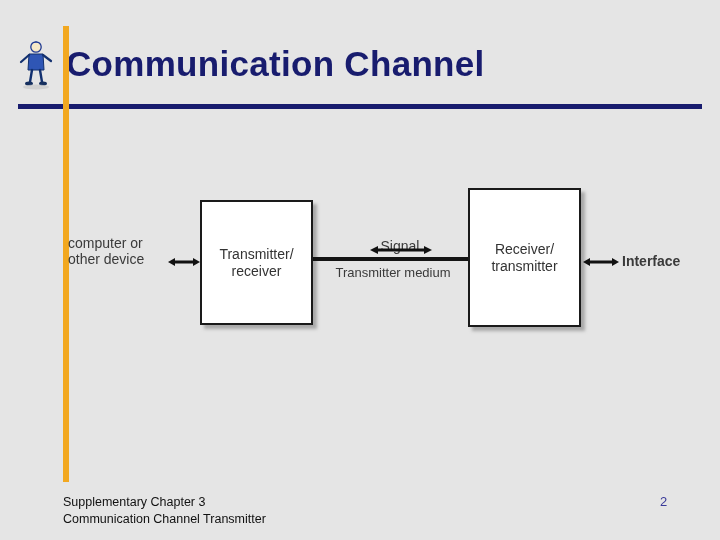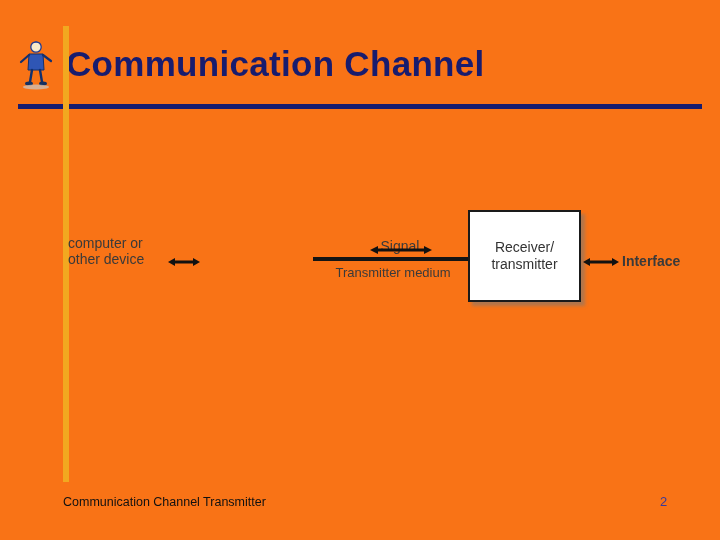--- a/index.html
+++ b/index.html
@@ -14,21 +14,21 @@
     overflow: hidden;
     position: relative;
   }
 
   
   #slide {
     position: absolute;
     left: 0; top: 0;
     width: 720px;
     height: 540px;
-    background: #f97316;
+    background: #e5e5e5;
   }
 
   
   .title-bar-rule {
     position: absolute;
     left: 18px;
     top: 104px;
     width: 684px;
     height: 5px;
     background: #181c6e;
@@ -94,23 +94,23 @@
     line-height: 17px;
   }
   #box-transmitter {
     left: 140px;
     top: 15px;
     width: 113px;
     height: 125px;
   }
   #box-receiver {
     left: 408px;
-    top: 25px;
+    top: 3px;
     width: 113px;
-    height: 92px;
+    height: 139px;
   }
   .medium-line {
     position: absolute;
     left: 253px;
     top: 72px;
     width: 155px;
     height: 4px;
     background: #141414;
   }
   .label-text {
@@ -225,20 +225,26 @@
       <div>computer or</div>
       <div>other device</div>
     </div>
 
     <span class="dbl-arrow" id="arrow-left">
       <svg width="32" height="12" viewBox="0 0 32 12" xmlns="http://www.w3.org/2000/svg">
         <path d="M0 6 L7 2 L7 4.4 L25 4.4 L25 2 L32 6 L25 10 L25 7.6 L7 7.6 L7 10 Z" fill="#111111"></path>
       </svg>
     </span>
 
+    <div class="box" id="box-transmitter">
+      <div>
+        <div>Transmitter/</div>
+        <div>receiver</div>
+      </div>
+    </div>
 
     <div class="medium-line"></div>
 
     <div class="label-text" id="label-signal">Signal</div>
     <span class="dbl-arrow" id="arrow-signal">
       <svg width="62" height="12" viewBox="0 0 62 12" xmlns="http://www.w3.org/2000/svg">
         <path d="M0 6 L8 2 L8 4.5 L54 4.5 L54 2 L62 6 L54 10 L54 7.5 L8 7.5 L8 10 Z" fill="#111111"></path>
       </svg>
     </span>
 
@@ -255,17 +261,18 @@
       <svg width="36" height="12" viewBox="0 0 36 12" xmlns="http://www.w3.org/2000/svg">
         <path d="M0 6 L7 2 L7 4.4 L29 4.4 L29 2 L36 6 L29 10 L29 7.6 L7 7.6 L7 10 Z" fill="#111111"></path>
       </svg>
     </span>
 
     <div class="label-text" id="label-interface-right">Interface</div>
 
   </div>
 
   <div class="footer-left">
+    <div>Supplementary Chapter 3</div>
     <div>Communication Channel Transmitter</div>
   </div>
   <div class="footer-page">2</div>
 
 </div>
 
 </body></html>

